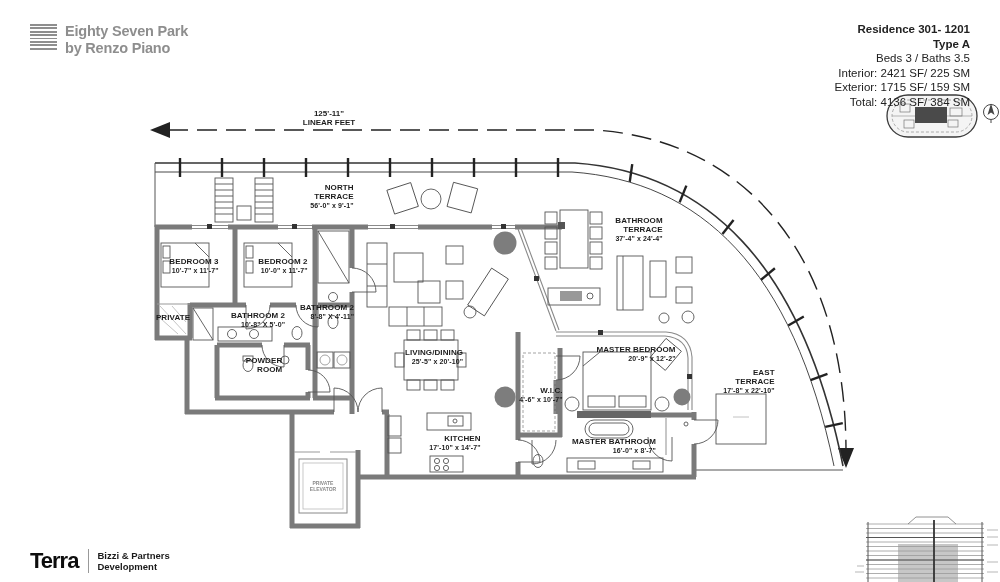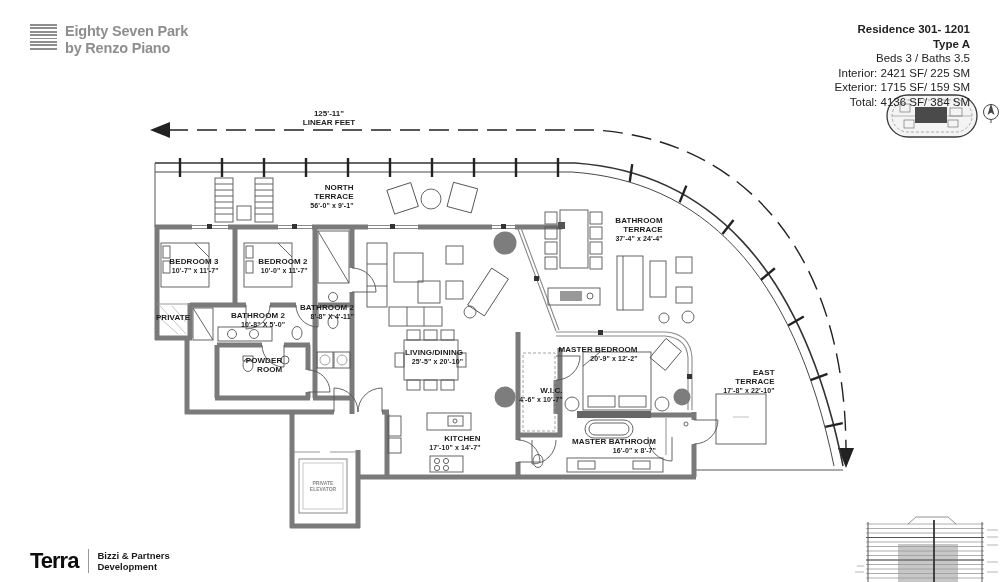--- a/index.html
+++ b/index.html
@@ -366,21 +366,21 @@
     <span class="dim">25'-5" x 20'-10"</span>
   </div>
   <div class="lbl" style="left:541px;top:395px">
     <span>W.I.C.</span>
     <span class="dim">4'-6" x 10'-7"</span>
   </div>
   <div class="lbl" style="left:455px;top:443px">
     <span>KITCHEN</span>
     <span class="dim">17'-10" x 14'-7"</span>
   </div>
-  <div class="lbl" style="left:598px;top:354px">
+  <div class="lbl" style="left:636px;top:354px">
     <span>MASTER BEDROOM</span>
     <span class="dim">20'-9" x 12'-2"</span>
   </div>
   <div class="lbl" style="left:614px;top:446px">
     <span>MASTER BATHROOM</span>
     <span class="dim">16'-0" x 8'-7"</span>
   </div>
   <div class="lbl-elev">
     <span>PRIVATE</span>
     <span>ELEVATOR</span>

